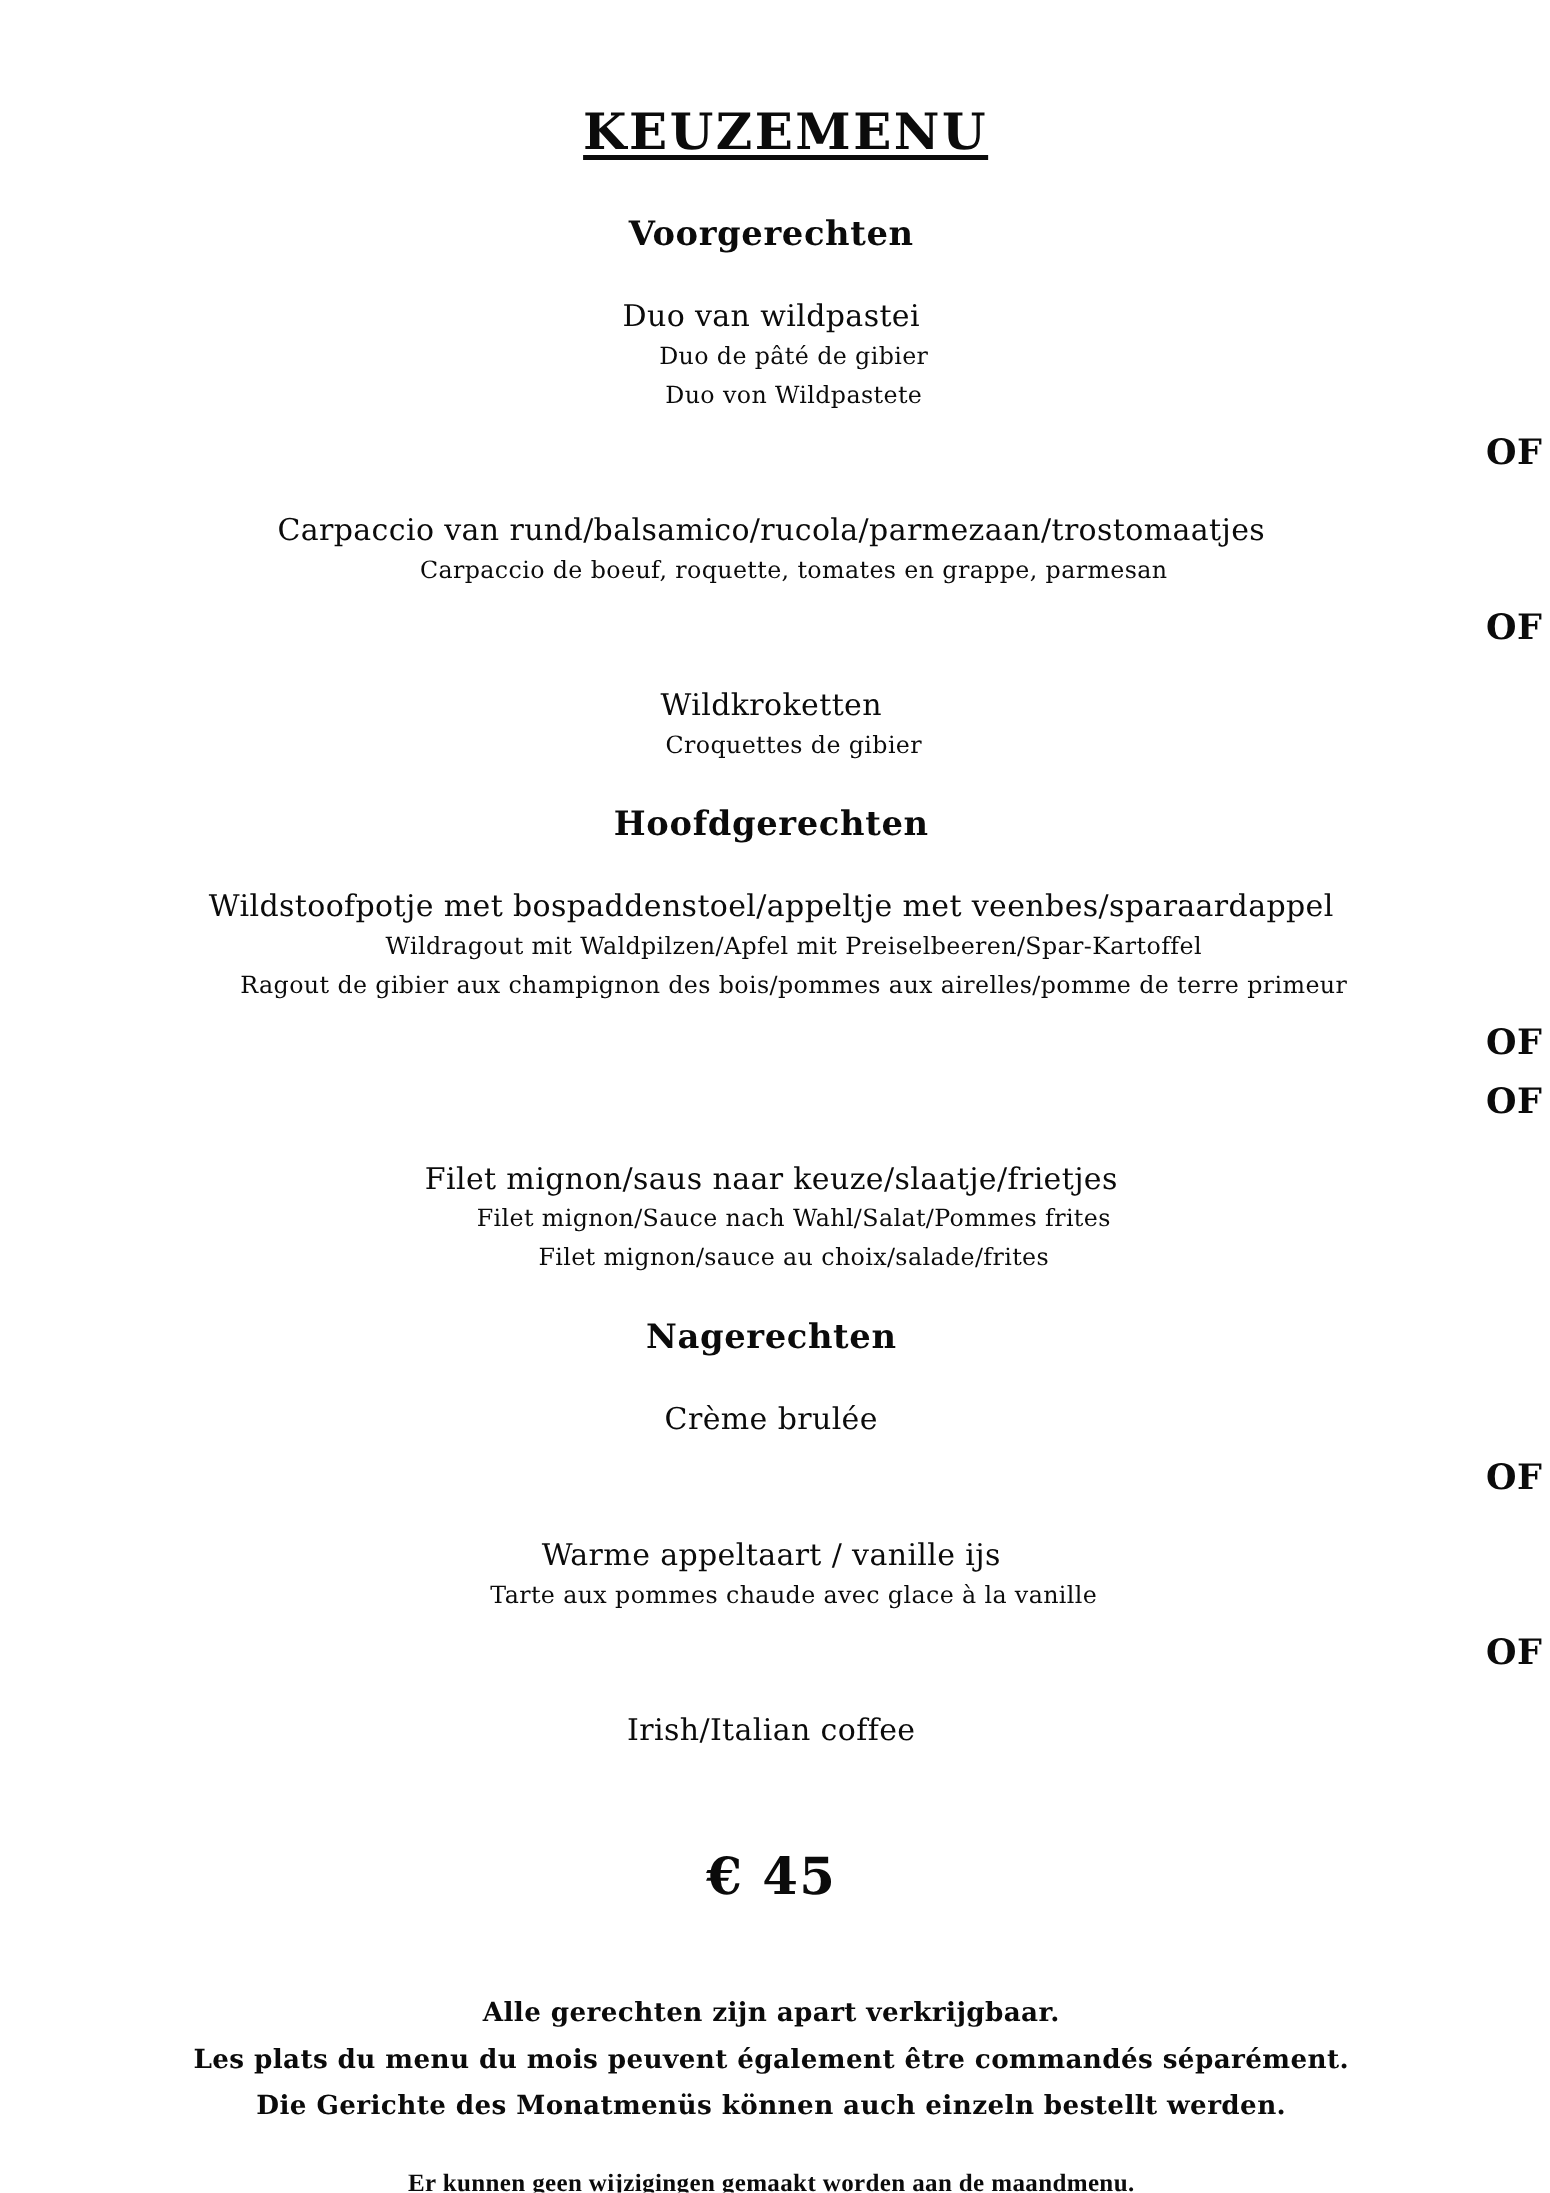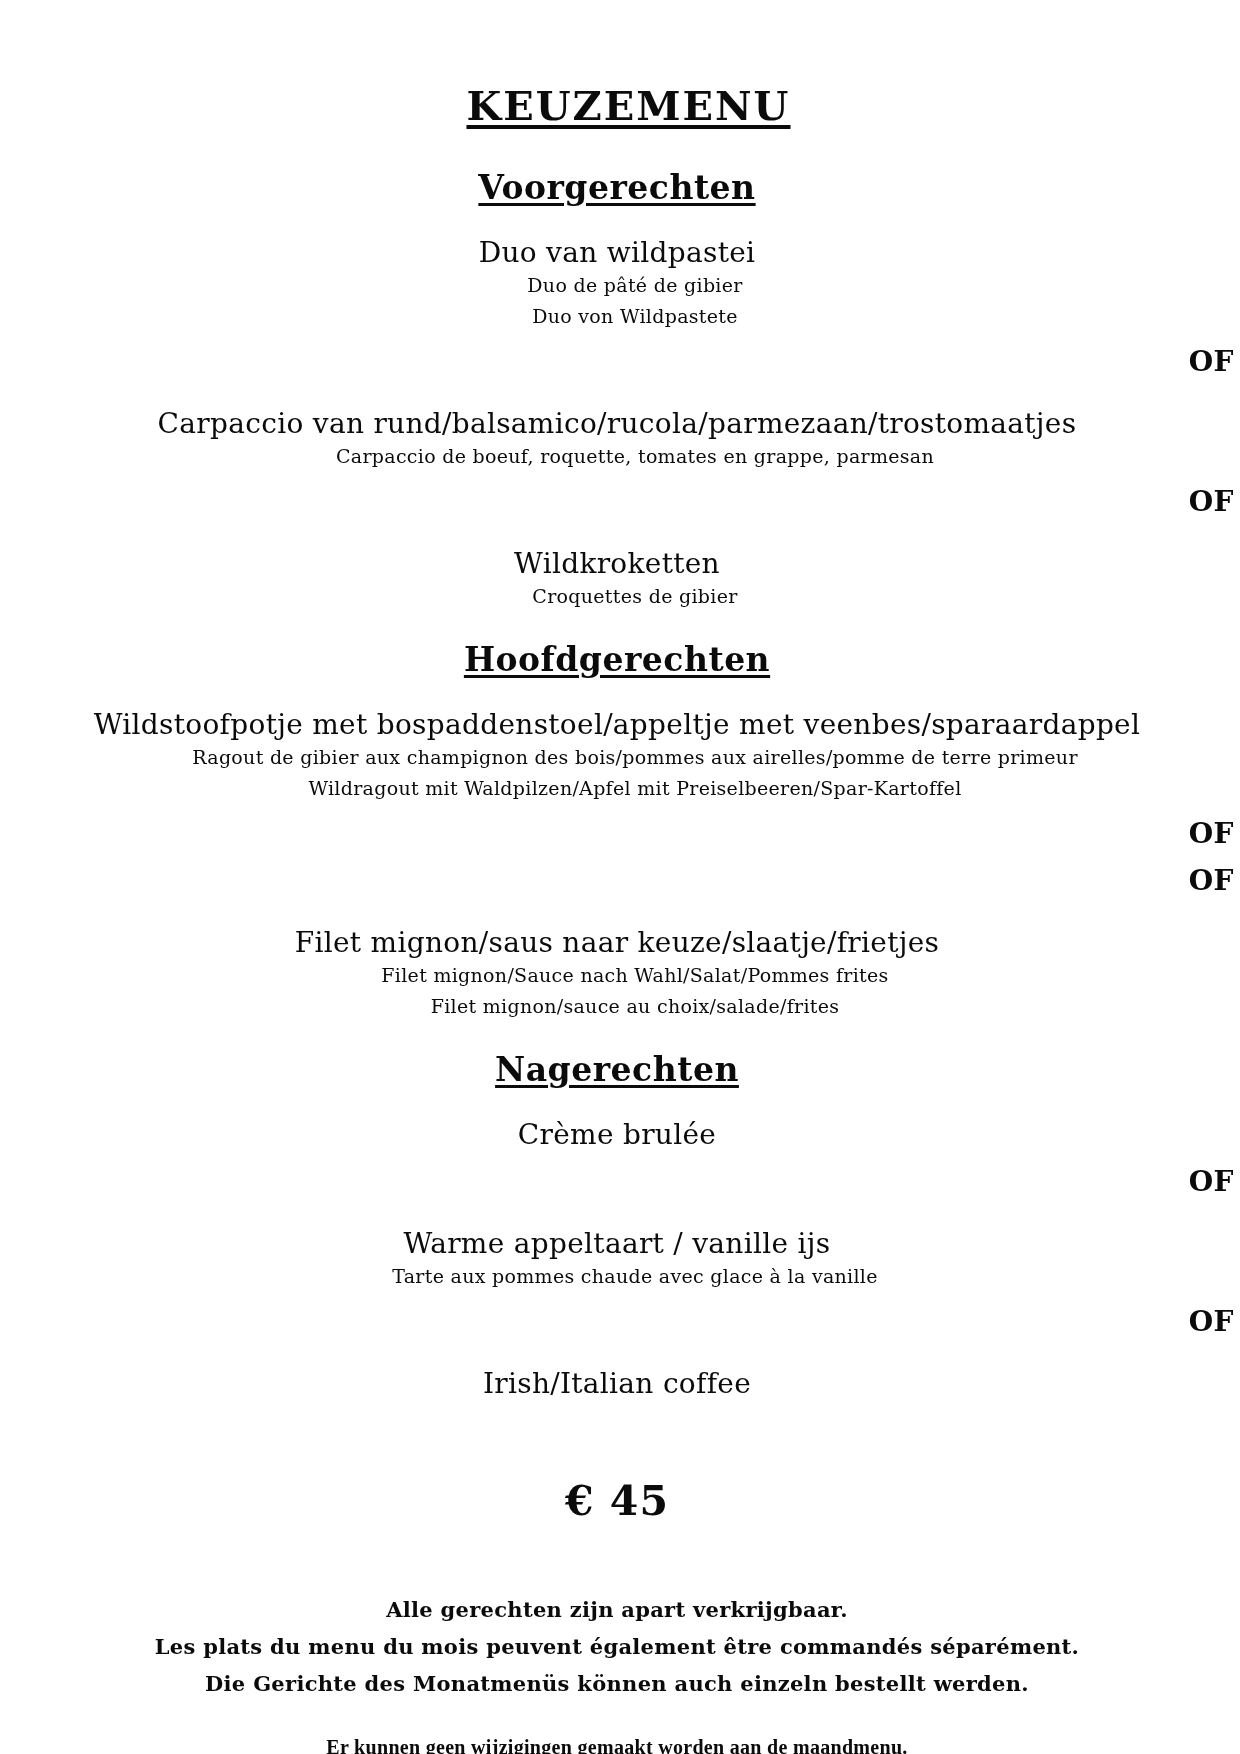--- a/index.html
+++ b/index.html
@@ -24,31 +24,30 @@
     line-height: 48px;
     font-weight: bold;
     letter-spacing: 2px;
     text-decoration: underline;
     text-decoration-thickness: 4px;
     text-underline-offset: 5px;
     padding-left: 23px;
   }
   .heading {
     margin: 28px 0 6px 0;
-    font-size: 33px;
+    font-size: 27px;
     line-height: 40px;
     font-weight: bold;
     letter-spacing: 0.5px;
-    text-decoration: underline;
     text-decoration-thickness: 3px;
     text-underline-offset: 4px;
   }
   section:first-of-type .heading { margin-top: 38px; }
   .main {
-    font-size: 28px;
+    font-size: 24px;
     line-height: 34px;
     letter-spacing: 0.3px;
     margin-top: 28px;
   }
   .sub {
     font-size: 19px;
     line-height: 31px;
     letter-spacing: 0.3px;
     padding-left: 36px;
   }
@@ -112,22 +111,22 @@
       <div class="main">Wildkroketten</div>
       <div class="sub">Croquettes de gibier</div>
     </div>
   </section>
 
   <section>
     <h2 class="heading">Hoofdgerechten</h2>
 
     <div class="option">
       <div class="main">Wildstoofpotje met bospaddenstoel/appeltje met veenbes/sparaardappel</div>
+      <div class="sub">Wildragout mit Waldpilzen/Apfel mit Preiselbeeren/Spar-Kartoffel</div>
       <div class="sub">Ragout de gibier aux champignon des bois/pommes aux airelles/pomme de terre primeur</div>
-      <div class="sub">Wildragout mit Waldpilzen/Apfel mit Preiselbeeren/Spar-Kartoffel</div>
     </div>
 
     <div class="or">OF</div>
 
 
     <div class="or">OF</div>
 
     <div class="option">
       <div class="main">Filet mignon/saus naar keuze/slaatje/frietjes</div>
       <div class="sub">Filet mignon/Sauce nach Wahl/Salat/Pommes frites</div>

